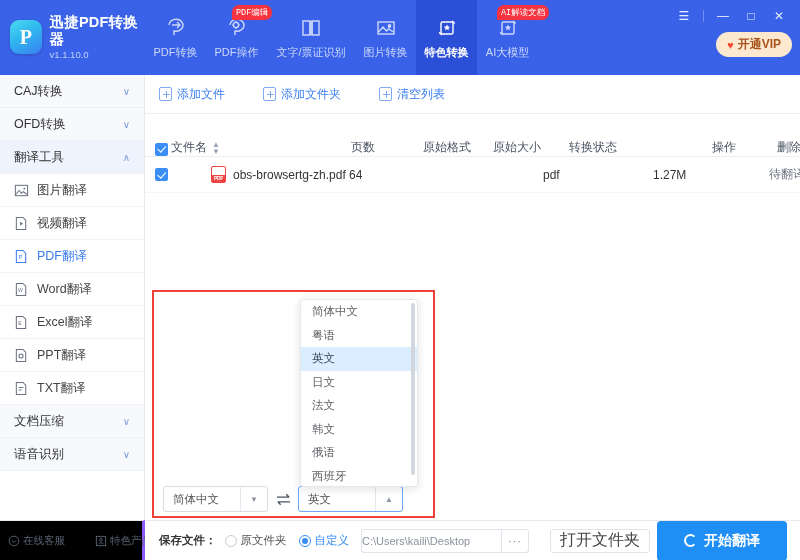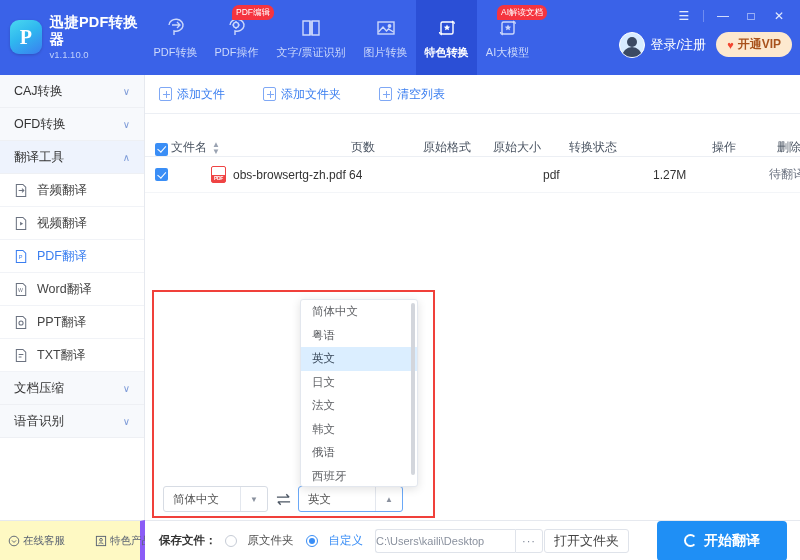--- a/index.html
+++ b/index.html
@@ -39,21 +39,21 @@
     color: #ccd8fb; cursor: pointer;
   }
   .nav-item.active { background: #2b4fd6; color: #fff; font-weight: bold; }
   .nav-ico { width: 24px; height: 24px; margin-bottom: 5px; }
   .nav-ico svg { display: block; }
   .nav-label { font-size: 11px; white-space: nowrap; }
   .nav-badge {
     position: absolute; top: 5px; left: 26px;
     background: #f5343f; color: #fff; font-size: 8.5px;
     padding: 1.5px 4px; border-radius: 7px 7px 7px 1px;
-    white-space: nowrap; font-weight: normal; z-index: 3;
+    white-space: nowrap; font-weight: normal; z-index: 3; font-family: Liberation Mono, monospace;
   }
 
   .header-right { margin-left: auto; display: flex; align-items: center; height: 75px; padding-right: 8px; position: relative; }
   .win-ctrls { position: absolute; right: 8px; top: 6px; display: flex; align-items: center; gap: 2px; }
   .win-btn { width: 26px; height: 20px; display: flex; align-items: center; justify-content: center; color: #e4ebfd; cursor: pointer; }
   .win-sep { width: 1px; height: 12px; background: #6f8cf0; margin: 0 4px; }
   .account { display: flex; align-items: center; margin-top: 14px; cursor: pointer; }
   .avatar {
     width: 26px; height: 26px; border-radius: 50%;
     background: #d8ecff; overflow: hidden; position: relative;
@@ -84,22 +84,22 @@
   .side-group .chev { margin-left: auto; color: #7d9bd8; font-size: 10px; }
   .side-item {
     height: 33px; display: flex; align-items: center; padding: 0 14px;
     font-size: 12.5px; color: #444; border-bottom: 1px solid #f1f3f7;
     cursor: pointer; background: #fff;
   }
   .side-item.active { color: #3a7ef0; }
   .side-ico { width: 15px; height: 15px; margin-right: 8px; flex: 0 0 auto; }
   .statusbar {
     position: absolute; left: 0; top: 520px; width: 145px; height: 40px;
-    border-top: 1px solid #e6e9ef; border-right: 5px solid #8b5cf6;
-    display: flex; align-items: center; gap: 15px; padding-left: 8px; background: #fef9c3;
+    border-top: 1px solid #e6e9ef; border-right: 3px solid #8b5cf6;
+    display: flex; align-items: center; gap: 15px; padding-left: 8px; background: #000000;
   }
   .status-link { display: flex; align-items: center; font-size: 10.5px; color: #5a6372; cursor: pointer; white-space: nowrap; }
   .status-link svg { margin-right: 3px; }
   .status-div { width: 1px; height: 14px; background: #dfe3ea; }
 
   
   .main { position: absolute; left: 145px; top: 75px; width: 655px; height: 445px; background: #fff; }
   .toolbar { height: 38px; display: flex; align-items: center; padding-left: 14px; gap: 38px; }
   .tool-btn { display: flex; align-items: center; font-size: 12px; color: #3a7ef0; cursor: pointer; white-space: nowrap; }
   .tool-btn .plusbox {
@@ -189,42 +189,42 @@
     background: #d3d6dc; border-radius: 2px;
   }
 
   
   .footer {
     position: absolute; left: 145px; top: 520px; width: 655px; height: 40px;
     border-top: 1px solid #e6e9ef; display: flex; align-items: center;
     padding-left: 14px; background: #fff;
   }
   .f-label { font-size: 11.5px; color: #333; font-weight: bold; margin-right: 8px; white-space: nowrap; }
-  .radio { display: flex; align-items: center; margin-right: 12px; cursor: pointer; font-size: 11.5px; gap: 7px; }
+  .radio { display: flex; align-items: center; margin-right: 12px; cursor: pointer; font-size: 11.5px; }
   .radio .dot {
     width: 12px; height: 12px; border-radius: 50%; border: 1px solid #c6ccd6;
     margin-right: 4px; background: #fff; display: inline-flex; align-items: center; justify-content: center;
   }
   .radio.on .dot { border-color: #3a8ef6; }
   .radio.on .dot::after { content: ""; width: 6px; height: 6px; border-radius: 50%; background: #3a8ef6; }
   .radio .rl { color: #555; }
   .radio.on .rl { color: #3a8ef6; }
   .path-input {
     width: 140px; height: 24px; border: 1px solid #dfe3ea; border-right: none;
     border-radius: 3px 0 0 3px; display: flex; align-items: center;
     padding-left: 0; font-size: 11px; color: #8a919e; background: #fff; overflow: hidden; white-space: nowrap;
   }
   .dots-btn {
     width: 28px; height: 24px; border: 1px solid #dfe3ea; border-radius: 0 3px 3px 0;
     display: flex; align-items: center; justify-content: center; color: #7b8394;
     cursor: pointer; background: #fff; letter-spacing: 1px; font-size: 11px;
   }
   .open-folder-btn {
-    margin-left: 1px; height: 24px; padding: 0 9px; border: 1px solid #dfe3ea;
-    border-radius: 3px; display: flex; align-items: center; font-size: 13px;
+    margin-left: 21px; height: 24px; padding: 0 9px; border: 1px solid #dfe3ea;
+    border-radius: 3px; display: flex; align-items: center; font-size: 16px;
     color: #444; cursor: pointer; background: #fff; white-space: nowrap;
   }
   .start-btn {
     margin-left: auto; margin-right: 13px;
     width: 130px; height: 40px; background: #1f8ff5; color: #fff;
     border-radius: 4px; display: flex; align-items: center; justify-content: center;
     font-size: 14px; font-weight: bold; cursor: pointer; white-space: nowrap;
   }
   .start-btn .spin {
     width: 13px; height: 13px; border: 2px solid #fff; border-right-color: transparent;
@@ -316,27 +316,20 @@
     </div>
 
     <div class="header-right">
       <div class="win-ctrls">
         <div class="win-btn">☰</div>
         <div class="win-sep"></div>
         <div class="win-btn">—</div>
         <div class="win-btn">□</div>
         <div class="win-btn">✕</div>
       </div>
-      <div class="account">
-        <div class="avatar">
-          <div class="head"></div>
-            <div class="body"></div>
-        </div>
-        <div class="login-text">登录/注册</div>
-      </div>
       <div class="vip-btn">
         <span class="vip-heart">♥</span>
         <span>开通VIP</span>
       </div>
     </div>
   </div>
 
   <div class="sidebar">
     <div class="side-group">
       <span>CAJ转换</span>
@@ -347,25 +340,26 @@
       <span class="chev">∨</span>
     </div>
     <div class="side-group open">
       <span>翻译工具</span>
       <span class="chev">∧</span>
     </div>
 
     <div class="side-item">
       <span class="side-ico">
         <svg width="15" height="15" viewBox="0 0 16 16" fill="none" stroke="#6b7280" stroke-width="1.1">
-          <path d="M2.5 1.5h7l3 3v10h-10z"></path>
-            <path d="M5 8h5M8.5 6l2 2-2 2"></path>
-        </svg>
-      </span>
-      <span>音频翻译</span>
+          <rect x="1.5" y="2.5" width="13" height="11"></rect>
+            <circle cx="11" cy="6" r="1" fill="#6b7280" stroke="none"></circle>
+          <path d="M2 12l3.5-4 2.5 3 1.8-1.7L14 12"></path>
+        </svg>
+      </span>
+      <span>图片翻译</span>
     </div>
     <div class="side-item">
       <span class="side-ico">
         <svg width="15" height="15" viewBox="0 0 16 16" fill="none" stroke="#6b7280" stroke-width="1.1">
           <path d="M2.5 1.5h7l3 3v10h-10z"></path>
             <path d="M6.5 6.2l3.2 2-3.2 2z" fill="#6b7280" stroke="none"></path>
         </svg>
       </span>
       <span>视频翻译</span>
     </div>
@@ -379,20 +373,29 @@
       <span>PDF翻译</span>
     </div>
     <div class="side-item">
       <span class="side-ico">
         <svg width="15" height="15" viewBox="0 0 16 16" fill="none" stroke="#6b7280" stroke-width="1.1">
           <path d="M2.5 1.5h7l3 3v10h-10z"></path>
             <text x="4.2" y="11" font-size="5.5" fill="#6b7280" stroke="none" font-family="sans-serif">W</text>
         </svg>
       </span>
       <span>Word翻译</span>
+    </div>
+    <div class="side-item">
+      <span class="side-ico">
+        <svg width="15" height="15" viewBox="0 0 16 16" fill="none" stroke="#6b7280" stroke-width="1.1">
+          <path d="M2.5 1.5h7l3 3v10h-10z"></path>
+            <text x="4.6" y="11" font-size="5.5" fill="#6b7280" stroke="none" font-family="sans-serif">E</text>
+        </svg>
+      </span>
+      <span>Excel翻译</span>
     </div>
     <div class="side-item">
       <span class="side-ico">
         <svg width="15" height="15" viewBox="0 0 16 16" fill="none" stroke="#6b7280" stroke-width="1.1">
           <path d="M2.5 1.5h7l3 3v10h-10z"></path>
             <circle cx="7.5" cy="8.5" r="2.2"></circle>
         </svg>
       </span>
       <span>PPT翻译</span>
     </div>

